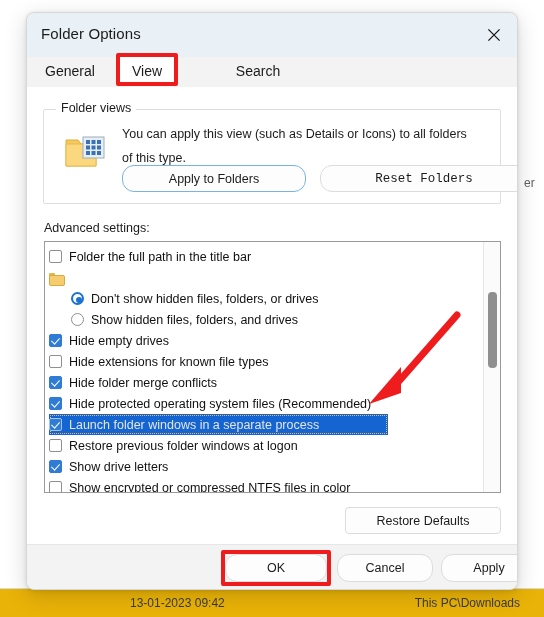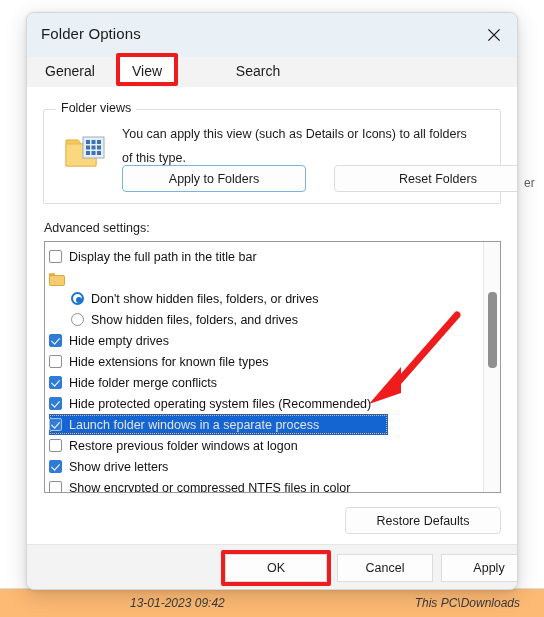--- a/index.html
+++ b/index.html
@@ -29,23 +29,22 @@
   }
   #bg-right-text {
     position: absolute; right: 0px; top: 176px;
     width: 20px;
     font-size: 12px; color: #606060;
     overflow: hidden; white-space: nowrap;
   }
   #bg-statusbar {
     position: absolute; left: 0; right: 0; bottom: 0;
     height: 29px;
-    background: #fdba74;
+    background: #eab308;
     border-top: 1px solid #dcdcdc;
-    font-style: italic;
   }
   #bg-status-date {
     position: absolute; left: 130px; top: 7px;
     font-size: 12px; color: #3b3b3b;
     white-space: nowrap;
   }
   #bg-status-path {
     position: absolute; right: 24px; top: 7px;
     font-size: 12px; color: #3b3b3b;
     white-space: nowrap;
@@ -149,32 +148,32 @@
     width: 352px;
     font-size: 12.5px;
     color: #1b1b1b;
     line-height: 24px;
   }
   .gb-button {
     position: absolute;
     height: 27px;
     background: #fdfdfd;
     border: 1px solid #dcdcdc;
-    border-radius: 4px;
+    border-radius: 12px;
     font-size: 12.5px; color: #1b1b1b;
     display: flex; align-items: center; justify-content: center;
     cursor: default;
     white-space: nowrap;
   }
   #apply-to-folders-button {
     left: 78px; top: 55px; width: 184px;
     border-color: #7bb3e0;
   }
   #reset-folders-button {
-    left: 290px; top: 55px; width: 208px;
+    left: 276px; top: 55px; width: 208px; font-family: Liberation Mono, monospace;
   }
 
   
   #advanced-label {
     position: absolute;
     left: 17px; top: 134px;
     font-size: 12.5px; color: #1b1b1b;
   }
   #settings-list {
     position: absolute;
@@ -318,21 +317,21 @@
     width: 492px; height: 45px;
     background: #f3f3f3;
     border-top: 1px solid #e6e6e6;
   }
   .footer-button {
     position: absolute;
     top: 9px;
     height: 28px;
     background: #fdfdfd;
     border: 1px solid #dcdcdc;
-    border-radius: 0;
+    border-radius: 12px;
     font-size: 12.5px; color: #1b1b1b;
     display: flex; align-items: center; justify-content: center;
     cursor: default;
   }
   #ok-button     { left: 198px; width: 102px; }
   #cancel-button { left: 310px; width: 96px; }
   #apply-button  { left: 414px; width: 96px; }
 
   #ok-highlight {
     position: absolute;
@@ -411,21 +410,21 @@
       <div class="gb-button" id="apply-to-folders-button">Apply to Folders</div>
       <div class="gb-button" id="reset-folders-button">Reset Folders</div>
     </div>
 
     <div id="advanced-label">Advanced settings:</div>
 
     <div id="settings-list">
       <div id="settings-inner">
           <div class="setting-row">
             <span class="cbox"></span>
-            <span class="label">Display the full path in the title bar</span>
+            <span class="label">Folder the full path in the title bar</span>
           </div>
           <div class="setting-row">
             <span class="folder-glyph"></span>
           </div>
           <div class="setting-row indent">
             <span class="rbox selected-radio"></span>
             <span class="label">Don't show hidden files, folders, or drives</span>
           </div>
           <div class="setting-row indent">
             <span class="rbox"></span>

